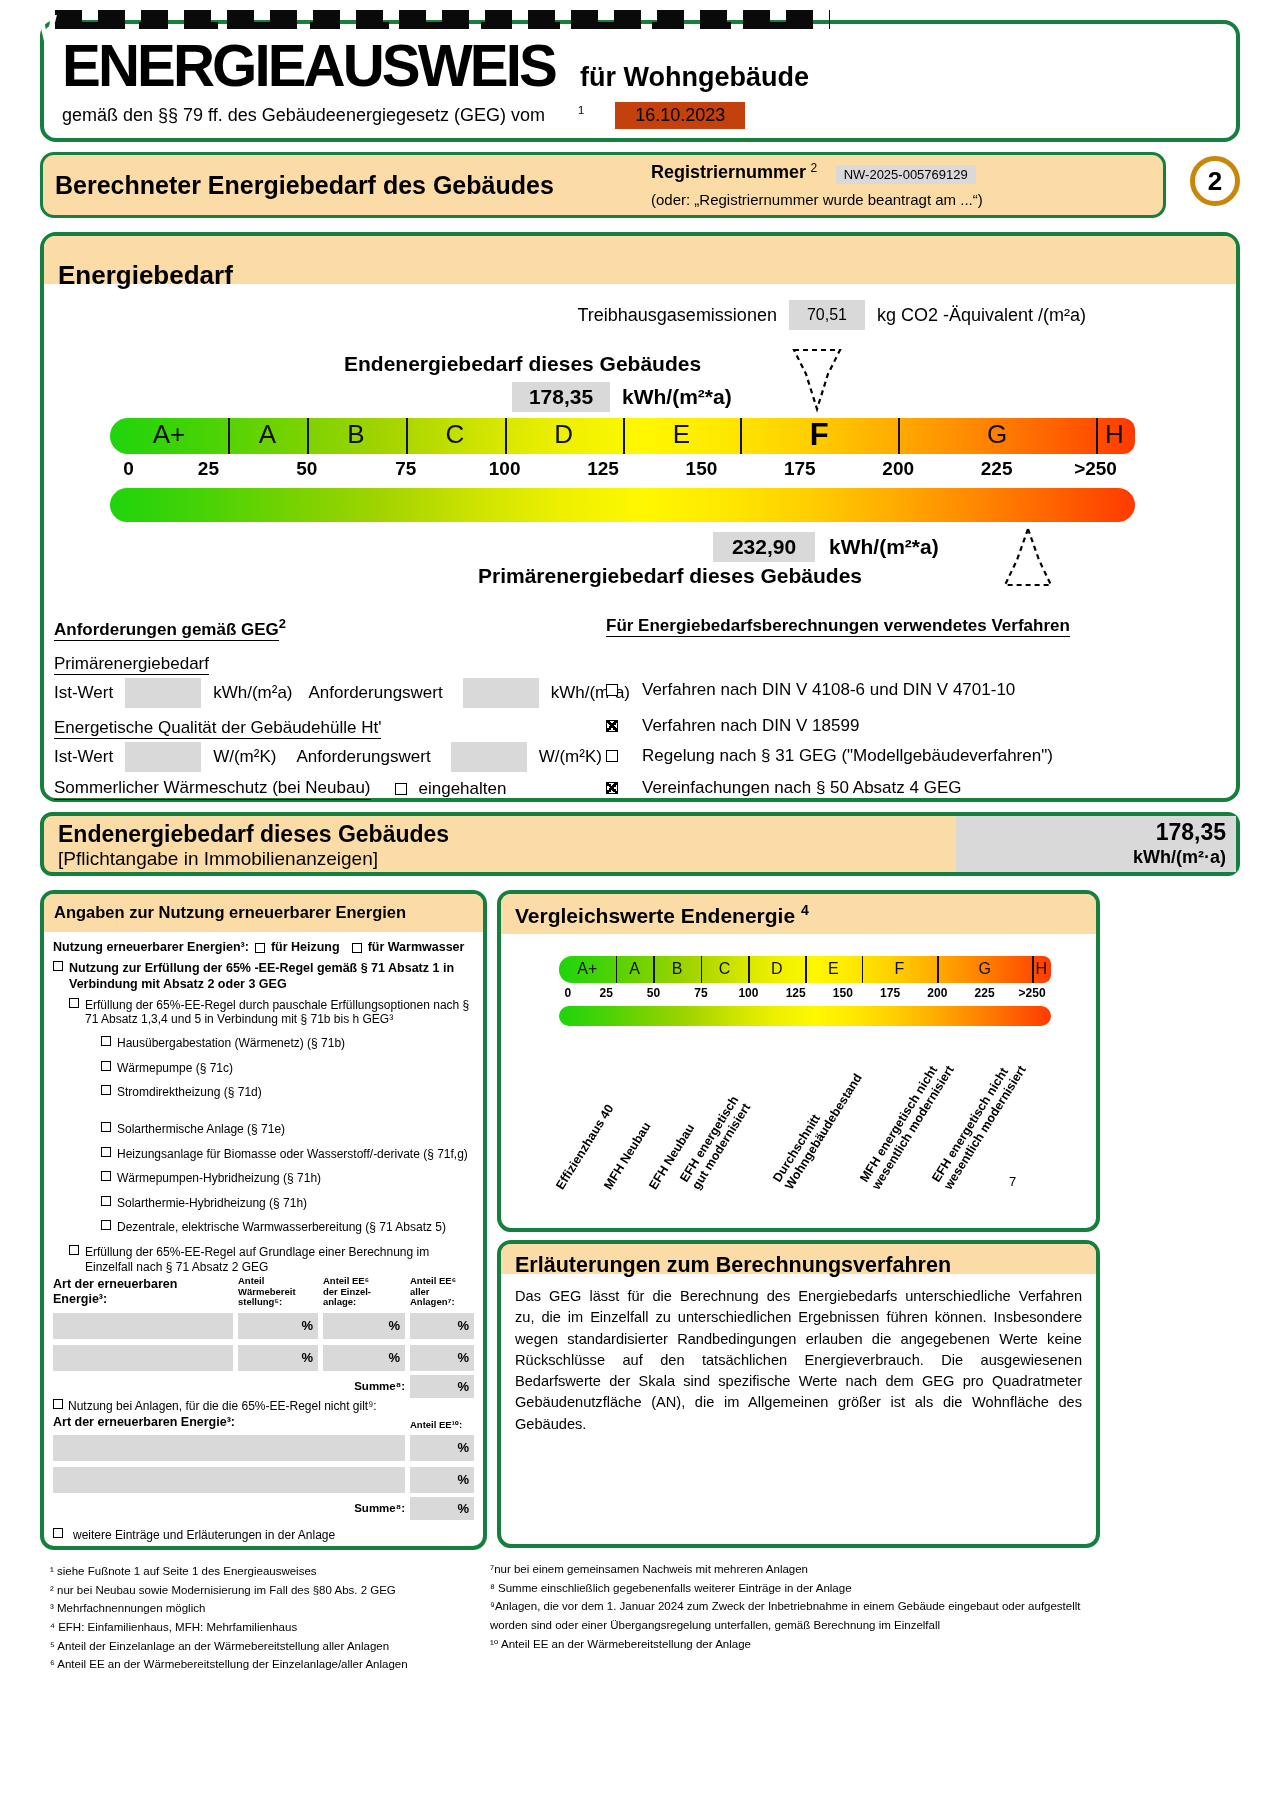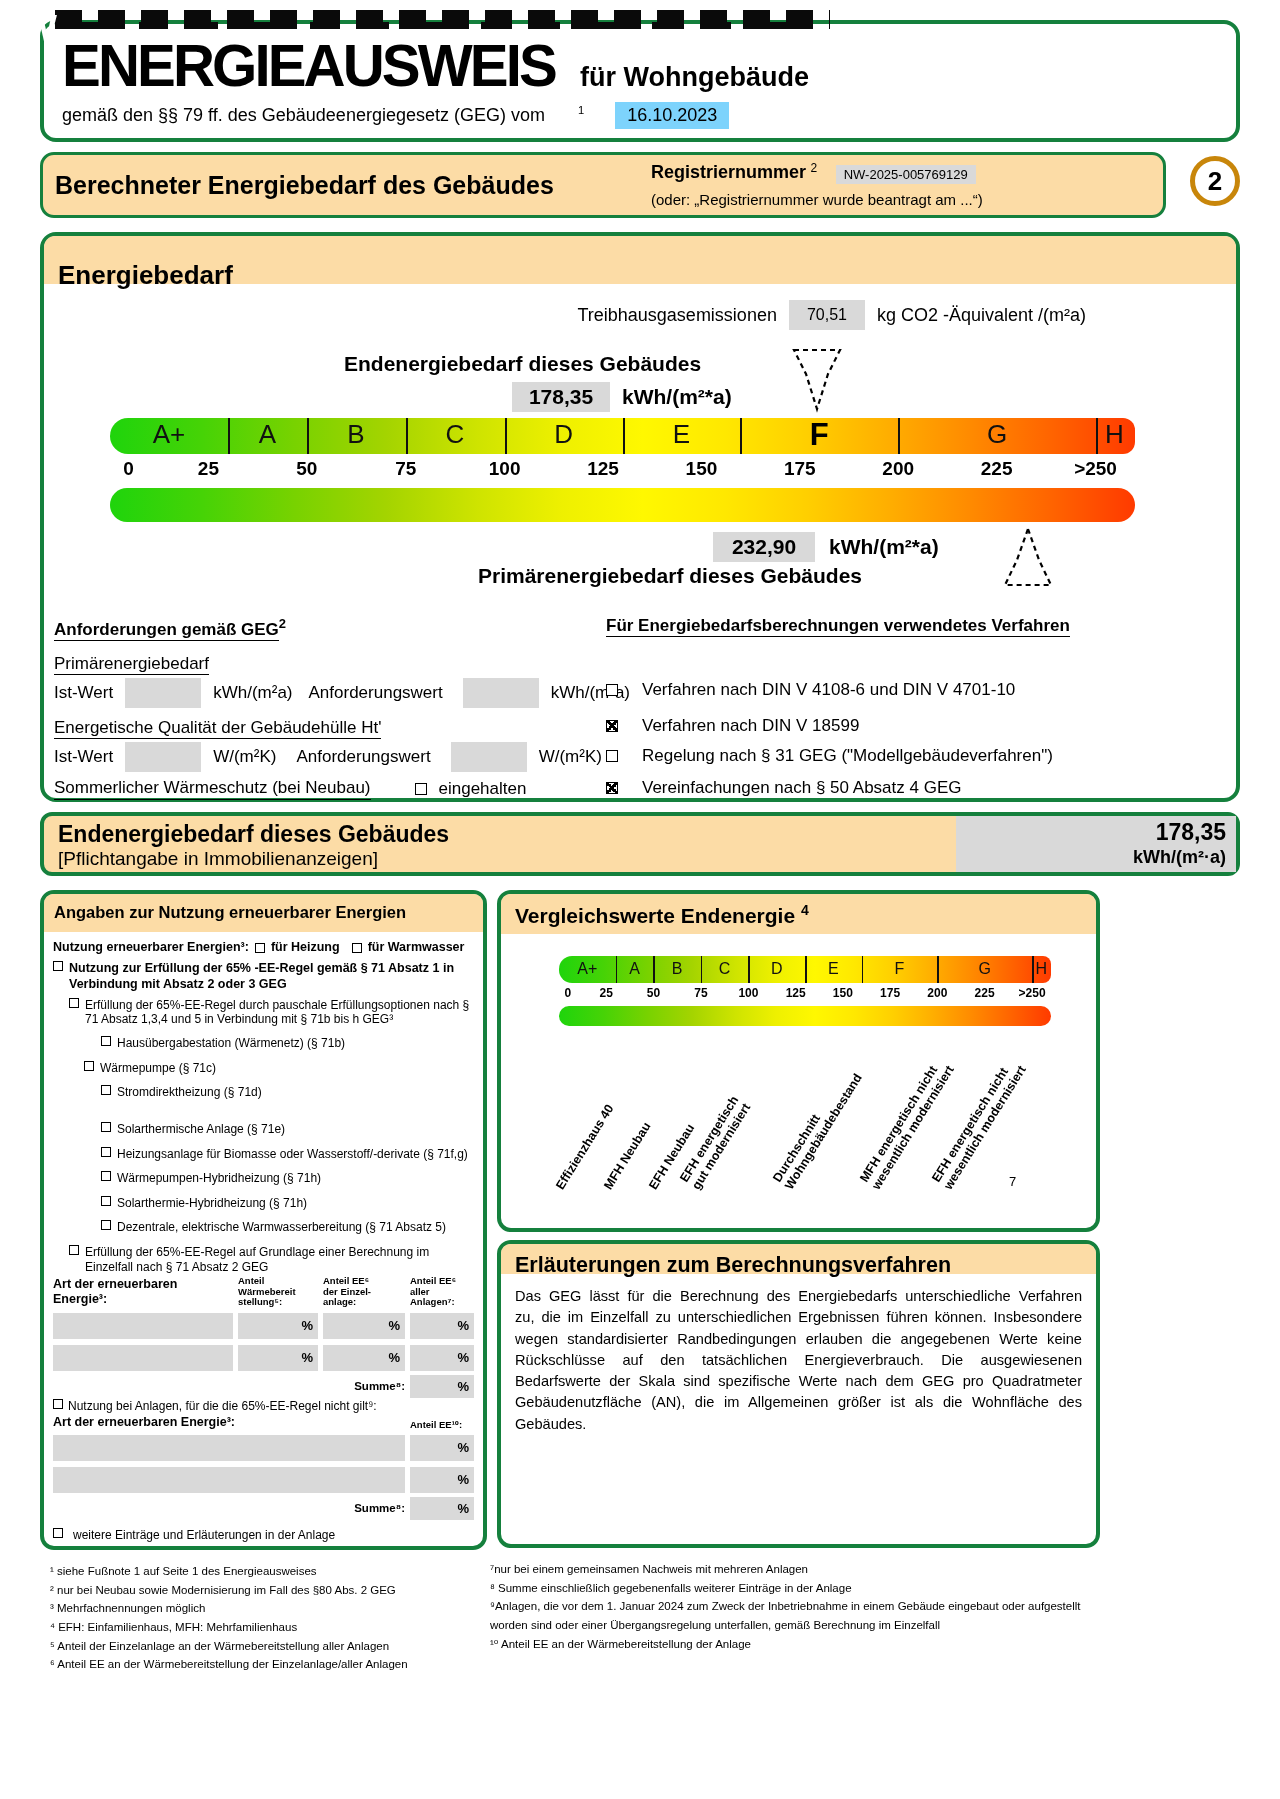--- a/index.html
+++ b/index.html
@@ -19,21 +19,21 @@
   
   .wm-strip{position:absolute;left:55px;top:10px;width:775px;height:19px;
     background:repeating-linear-gradient(90deg,#0a0a0a 0 27px,transparent 27px 43px);z-index:3;}
   .wm-strip2{position:absolute;left:70px;top:22px;width:745px;height:7px;
     background:repeating-linear-gradient(90deg,transparent 0 12px,#0a0a0a 12px 34px,transparent 34px 57px);z-index:3;}
   .wm-w{position:absolute;left:22px;top:8px;z-index:4;color:#fff;font-size:37px;font-weight:900;}
   
   .hdr-title{font-size:60px;font-weight:900;letter-spacing:-3px;line-height:1;display:inline-block;transform:scaleX(.97);transform-origin:left;}
   .hdr-sub{font-size:27px;font-weight:700;margin-left:10px;}
   .law{font-size:18px;margin-top:6px;}
-  .datebox{background:#7dd3fc;padding:3px 12px;font-size:18px;margin-left:26px;display:inline-block;}
+  .datebox{background:#c2410c;padding:3px 20px;font-size:18px;margin-left:26px;display:inline-block;}
   
   .grad{background:linear-gradient(90deg,#1fd40c 0%,#46d306 9%,#78d200 18%,#a4d400 27%,#cfe400 36%,#eef000 44%,#fff800 52%,#ffe800 60%,#ffcf00 68%,#ffae00 76%,#ff8a00 84%,#ff6300 92%,#ff3a00 100%);}
   .lbar{position:absolute;overflow:hidden;}
   .lbar .sep{position:absolute;top:0;bottom:0;width:2px;background:#111;}
   .lbar .seg-label{position:absolute;top:50%;transform:translate(-50%,-54%);font-size:26px;font-weight:400;color:#111;}
   .lbar .seg-label.current{font-weight:800;font-size:31px;color:#000;}
   .ticks{position:absolute;}
   .ticks span{position:absolute;transform:translateX(-50%);font-weight:700;}
   
   .mainbody{position:relative;}
@@ -166,21 +166,21 @@
       </div>
       <div class="abs" style="left:10px;top:434px;font-size:17px;"><span class="ul">Energetische Qualität der Gebäudehülle Ht'</span></div>
       <div class="abs row lbl17" style="left:10px;top:458px;gap:12px;">
         <span>Ist-Wert</span>
         <span class="field" style="width:76px;height:30px;"></span>
         <span>W/(m²K)</span>
         <span style="margin-left:8px;">Anforderungswert</span>
         <span class="field" style="width:76px;height:30px;margin-left:8px;"></span>
         <span>W/(m²K)</span>
       </div>
-      <div class="abs row lbl17" style="left:10px;top:494px;gap:44px;">
+      <div class="abs row lbl17" style="left:10px;top:494px;gap:24px;">
         <span class="ul">Sommerlicher Wärmeschutz (bei Neubau)</span>
         <span class="row" style="gap:12px;">
             <span class="cb"></span>
         <span>eingehalten</span>
           </span>
       </div>
 
       <div class="abs" style="left:562px;top:332px;font-size:17px;font-weight:700;"><span class="ul">Für Energiebedarfsberechnungen verwendetes Verfahren</span></div>
       <div class="abs row lbl17" style="left:562px;top:396px;gap:24px;">
         <span class="cb"></span>
@@ -225,21 +225,21 @@
         <span>Nutzung zur Erfüllung der 65% -EE-Regel gemäß § 71 Absatz 1 in Verbindung mit Absatz 2 oder 3 GEG</span>
       </div>
       <div class="ren-item" style="margin-left:16px;">
         <span class="cb sm"></span>
         <span>Erfüllung der 65%-EE-Regel durch pauschale Erfüllungsoptionen nach § 71 Absatz 1,3,4 und 5 in Verbindung mit § 71b bis h GEG³</span>
       </div>
       <div class="ren-item" style="margin-left:48px;margin-top:9px;">
           <span class="cb sm"></span>
           <span>Hausübergabestation (Wärmenetz) (§ 71b)</span>
         </div>
-      <div class="ren-item" style="margin-left:31px;margin-top:10px;">
+      <div class="ren-item" style="margin-left:48px;margin-top:10px;">
           <span class="cb sm"></span>
           <span>Wärmepumpe (§ 71c)</span>
         </div>
       <div class="ren-item" style="margin-left:48px;margin-top:10px;">
           <span class="cb sm"></span>
           <span>Stromdirektheizung (§ 71d)</span>
         </div>
       <div class="ren-item" style="margin-left:48px;margin-top:22px;">
           <span class="cb sm"></span>
           <span>Solarthermische Anlage (§ 71e)</span>

